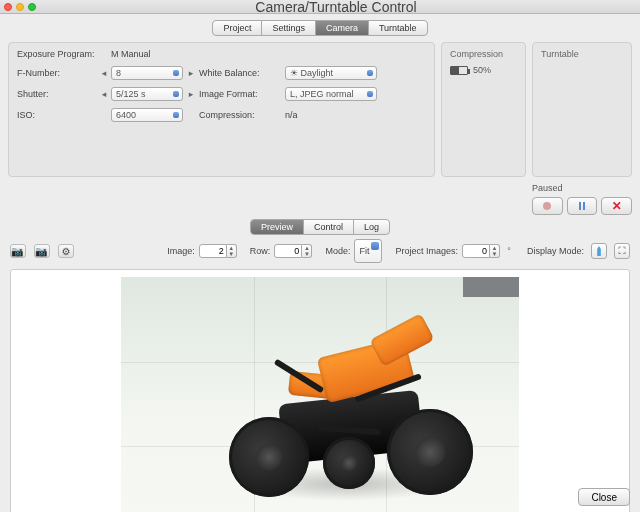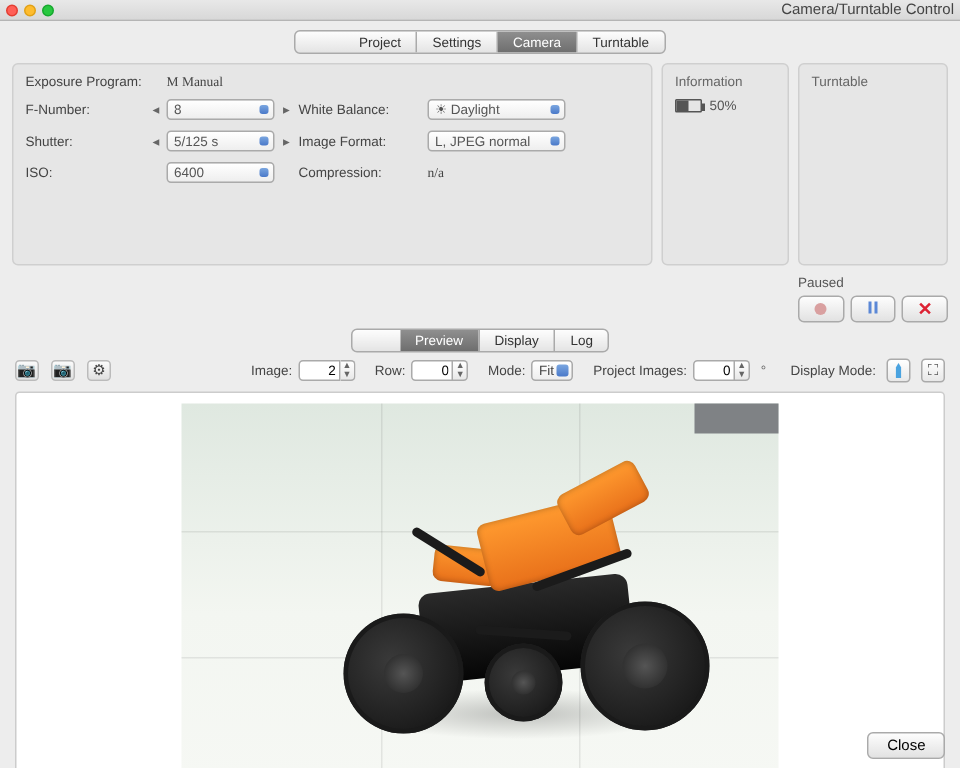--- a/index.html
+++ b/index.html
@@ -5,43 +5,43 @@
   * { box-sizing: border-box; margin: 0; padding: 0; font-family: "Lucida Grande", "Helvetica Neue", Arial, sans-serif; }
   body { background: #ededed; font-size: 10px; color: #333; width: 640px; height: 512px; overflow: hidden; position: relative; }
 
   
   .titlebar { height: 14px; background: linear-gradient(#e8e8e8,#d8d8d8); border-bottom: 1px solid #b5b5b5; display: flex; align-items: center; padding: 0 4px; }
   .traffic { display: flex; gap: 4px; }
   .traffic span { width: 8px; height: 8px; border-radius: 50%; display: inline-block; }
   .tl-close { background: #ff5f57; border: 1px solid #e33e32; }
   .tl-min   { background: #febc2e; border: 1px solid #e1a116; }
   .tl-zoom  { background: #28c840; border: 1px solid #17a82e; }
-  .title    { flex: 1; text-align: right; font-size: 10px; color: #444; }
+  .title    { flex: 1; text-align: center; font-size: 14px; color: #444; }
 
   
   .tab-strip { text-align: center; margin-top: 6px; }
-  .seg { display: inline-flex; border: 1px solid #aaa; border-radius: 4px; overflow: hidden; background: linear-gradient(#fdfdfd,#e4e4e4); font-size: 9px; padding-left: 32px; }
+  .seg { display: inline-flex; border: 1px solid #aaa; border-radius: 4px; overflow: hidden; background: linear-gradient(#fdfdfd,#e4e4e4); font-size: 9px; }
   .seg button { border: none; background: transparent; padding: 2px 10px; font-size: 9px; border-right: 1px solid #aaa; cursor: pointer; color: #333; }
   .seg button:last-child { border-right: none; }
   .seg button.active { background: linear-gradient(#8f8f8f,#6e6e6e); color: #fff; }
 
   
   .panels { display: flex; gap: 6px; padding: 6px 8px 4px 8px; }
   .panel { background: #e6e6e6; border: 1px solid #cfcfcf; border-radius: 4px; padding: 6px 8px; font-size: 9px; color: #555; }
   .camera-settings { flex: 1; min-height: 135px; }
   .info-panel { width: 85px; min-height: 135px; }
   .turntable-panel { width: 100px; min-height: 135px; }
   .panel-title { font-size: 9px; color: #666; margin-bottom: 6px; }
 
   .settings-grid { display: grid; grid-template-columns: 80px 8px 72px 10px 72px 8px 92px; row-gap: 7px; column-gap: 3px; align-items: center; font-size: 9px; }
   .lbl { color: #444; }
   .arrow { color: #666; font-size: 9px; text-align: center; }
   .combo { height: 14px; background: linear-gradient(#fff,#eee); border: 1px solid #aaa; border-radius: 3px; font-size: 9px; display: flex; align-items: center; padding: 0 4px; position: relative; }
   .combo::after { content: ""; position: absolute; right: 3px; top: 3px; width: 6px; height: 6px; background: linear-gradient(#7aa6e0,#4a79c9); border-radius: 2px; }
-  .static-val { color: #444; font-family: Liberation Serif, serif; }
+  .static-val { color: #444; }
 
   .battery { display: flex; align-items: center; gap: 5px; margin-top: 4px; }
   .battery-icon { width: 18px; height: 9px; border: 1px solid #555; border-radius: 1px; position: relative; }
   .battery-icon::after { content: ""; position: absolute; right: -3px; top: 2px; width: 2px; height: 5px; background: #555; }
   .battery-fill { background: #555; height: 100%; width: 50%; }
 
   .turntable-diagram { position: relative; width: 84px; height: 84px; margin: 2px auto 0 auto; }
   .tt-dot { position: absolute; width: 3px; height: 3px; background: #999; border-radius: 50%; }
   .tt-center { position: absolute; left: 50%; top: 50%; transform: translate(-50%,-50%); font-size: 9px; color: #444; }
   .tt-marker { position: absolute; width: 6px; height: 6px; background: #e04040; border-radius: 1px; }
@@ -57,21 +57,21 @@
   
   .mid-tab-strip { text-align: center; margin-top: 4px; }
 
   
   .toolbar { display: flex; align-items: center; padding: 4px 10px; gap: 4px; font-size: 9px; color: #444; }
   .toolbar .spacer { flex: 1; }
   .tool-icon { width: 16px; height: 14px; background: linear-gradient(#fbfbfb,#e0e0e0); border: 1px solid #bbb; border-radius: 3px; display: inline-flex; align-items: center; justify-content: center; font-size: 10px; margin-right: 4px; cursor: pointer; }
   .stepper { display: inline-flex; align-items: center; }
   .stepper input { width: 28px; height: 14px; border: 1px solid #aaa; border-radius: 3px 0 0 3px; font-size: 9px; padding: 0 2px; text-align: right; background: #fff; }
   .stepper .updn { width: 10px; height: 14px; border: 1px solid #aaa; border-left: none; border-radius: 0 3px 3px 0; background: linear-gradient(#fff,#e8e8e8); font-size: 6px; display: flex; flex-direction: column; line-height: 6px; align-items: center; color: #666; }
-  .select-sm { height: 14px; border: 1px solid #aaa; border-radius: 3px; background: linear-gradient(#fff,#eee); font-size: 9px; padding: 0 12px 0 4px; position: relative; display: inline-flex; align-items: center; }
+  .select-sm { height: 24px; border: 1px solid #aaa; border-radius: 3px; background: linear-gradient(#fff,#eee); font-size: 9px; padding: 0 12px 0 4px; position: relative; display: inline-flex; align-items: center; }
   .select-sm::after { content: ""; position: absolute; right: 2px; top: 2px; width: 8px; height: 8px; background: linear-gradient(#7aa6e0,#4a79c9); border-radius: 2px; }
   .arrow-btn { width: 10px; text-align: center; color: #666; }
   .mode-btn { width: 16px; height: 16px; border: 1px solid #aaa; border-radius: 3px; background: linear-gradient(#fff,#e8e8e8); margin-left: 3px; display: inline-flex; align-items: center; justify-content: center; cursor: pointer; }
   .mode-btn.person::before { content: ""; width: 6px; height: 10px; background: #4aa3e0; clip-path: polygon(50% 0, 80% 30%, 80% 100%, 20% 100%, 20% 30%); }
   .mode-btn.expand::before { content: "⛶"; font-size: 10px; color: #555; }
 
   
   .preview-wrap { margin: 2px 10px 0 10px; height: 270px; background: #fff; border: 1px solid #ccc; border-radius: 3px; position: relative; display: flex; align-items: center; justify-content: center; overflow: hidden; }
   .preview-img { width: 398px; height: 254px; position: relative; background: linear-gradient(180deg, #dfe8e0 0%, #f3f6f1 55%, #f6f8f4 100%); }
   .grid-v, .grid-h { position: absolute; background: rgba(0,0,0,0.08); }
@@ -161,21 +161,21 @@
           <span>6400</span>
         </div>
       <div></div>
       <div class="lbl">Compression:</div>
       <div></div>
       <div class="static-val">n/a</div>
     </div>
   </div>
 
   <div class="panel info-panel">
-    <div class="panel-title">Information</div>
+    <div class="panel-title">Compression</div>
     <div class="battery">
       <div class="battery-icon">
           <div class="battery-fill"></div>
         </div>
       <span>50%</span>
     </div>
   </div>
 
   <div class="panel turntable-panel">
     <div class="panel-title">Turntable</div>
@@ -193,21 +193,21 @@
       </div>
     <div class="tt-btn">
         <span class="stop-x">✕</span>
       </div>
   </div>
 </div>
 
 <div class="mid-tab-strip">
   <div class="seg" id="mid-seg">
       <button class="active">Preview</button>
-      <button>Display</button>
+      <button>Control</button>
       <button>Log</button>
     </div>
 </div>
 
 <div class="toolbar">
   <span class="tool-icon">📷</span>
   <span class="tool-icon">📷</span>
   <span class="tool-icon">⚙</span>
   <span class="spacer"></span>
   <span>Image:</span>

